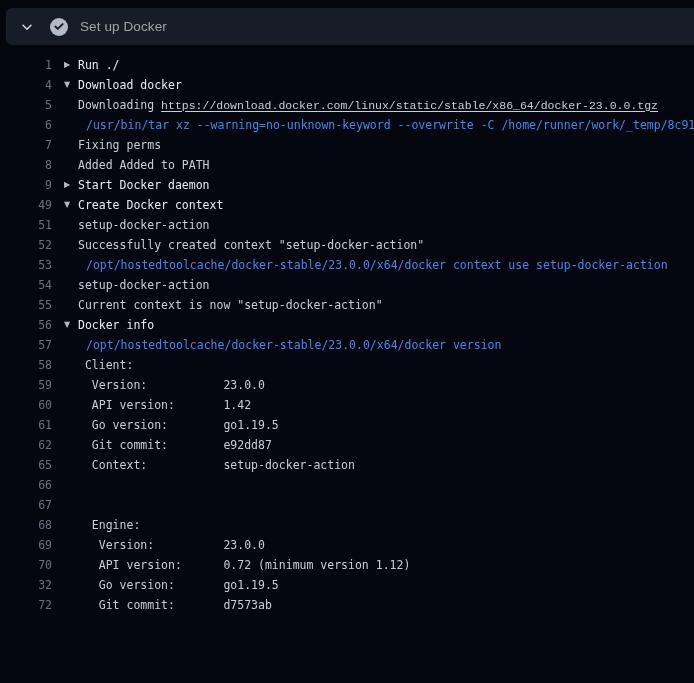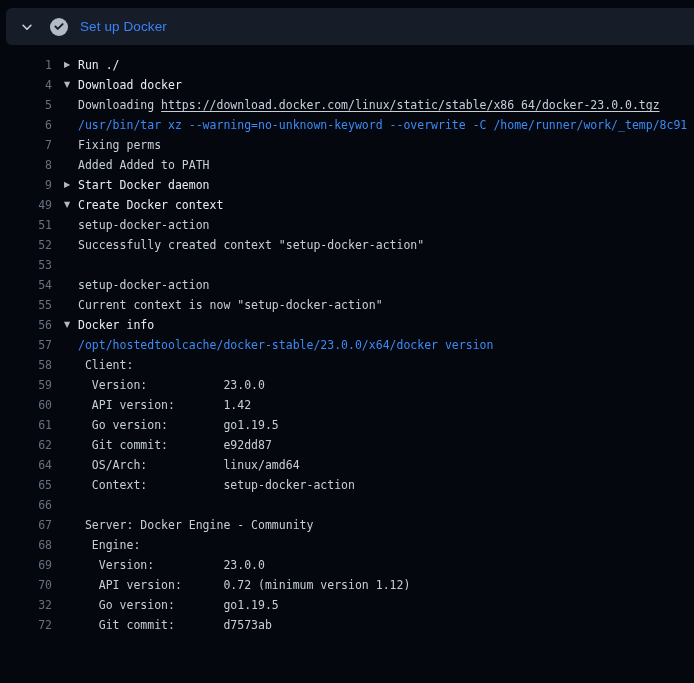--- a/index.html
+++ b/index.html
@@ -30,21 +30,21 @@
     flex: 0 0 auto;
   }
   .status-wrap {
     margin-left: 15px;
     width: 18px; height: 18px;
     display: flex; align-items: center; justify-content: center;
     flex: 0 0 auto;
   }
   .step-title {
     margin-left: 12px;
-    color: #3b82f6;
+    color: #a3a3a3;
     font-size: 13.5px;
     font-weight: 400;
     letter-spacing: 0.1px;
   }
   
   .log {
     padding-top: 10px;
     font-family: "DejaVu Sans Mono", "Liberation Mono", monospace;
     font-size: 11.5px;
   }
@@ -70,25 +70,26 @@
     font-size: 8px;
     line-height: 20px;
   }
   .row .text {
     white-space: pre;
     color: #c6ced8;
     overflow: hidden;
   }
   .row.group { cursor: pointer; }
   .row.group .text { color: #e6edf3; }
-  .seg-cmd { color: #3d8af5; }
+  .seg-cmd { color: #3d8af5; margin-left: 8px; }
   .seg-link {
     text-decoration: underline;
     text-underline-offset: 2px;
     cursor: pointer;
+    font-family: Liberation Mono, monospace;
   }
 </style>
 </head>
 <body>
 
 <div>
 
   <div class="step-header">
     <span class="chevron-wrap">
       <svg width="14" height="14" viewBox="0 0 16 16" aria-hidden="true">
@@ -151,20 +152,21 @@
         <span class="text"><span>setup-docker-action</span></span>
       </div>
       <div class="row">
         <span class="num">52</span>
         <span class="arrowslot"></span>
         <span class="text"><span>Successfully created context "setup-docker-action"</span></span>
       </div>
       <div class="row">
         <span class="num">53</span>
         <span class="arrowslot"></span>
+        <span class="text"><span class="seg-cmd">/opt/hostedtoolcache/docker-stable/23.0.0/x64/docker context use setup-docker-action</span></span>
       </div>
       <div class="row">
         <span class="num">54</span>
         <span class="arrowslot"></span>
         <span class="text"><span>setup-docker-action</span></span>
       </div>
       <div class="row">
         <span class="num">55</span>
         <span class="arrowslot"></span>
         <span class="text"><span>Current context is now "setup-docker-action"</span></span>
@@ -198,38 +200,32 @@
         <span class="num">61</span>
         <span class="arrowslot"></span>
         <span class="text"><span>  Go version:        go1.19.5</span></span>
       </div>
       <div class="row">
         <span class="num">62</span>
         <span class="arrowslot"></span>
         <span class="text"><span>  Git commit:        e92dd87</span></span>
       </div>
       <div class="row">
-        <span class="num">64</span>
-        <span class="arrowslot"></span>
-        <span class="text"><span>  OS/Arch:           linux/amd64</span></span>
-      </div>
-      <div class="row">
         <span class="num">65</span>
         <span class="arrowslot"></span>
         <span class="text"><span>  Context:           setup-docker-action</span></span>
       </div>
       <div class="row">
         <span class="num">66</span>
         <span class="arrowslot"></span>
         <span class="text"><span></span></span>
       </div>
       <div class="row">
         <span class="num">67</span>
         <span class="arrowslot"></span>
-        <span class="text"><span> Server: Docker Engine - Community</span></span>
       </div>
       <div class="row">
         <span class="num">68</span>
         <span class="arrowslot"></span>
         <span class="text"><span>  Engine:</span></span>
       </div>
       <div class="row">
         <span class="num">69</span>
         <span class="arrowslot"></span>
         <span class="text"><span>   Version:          23.0.0</span></span>

